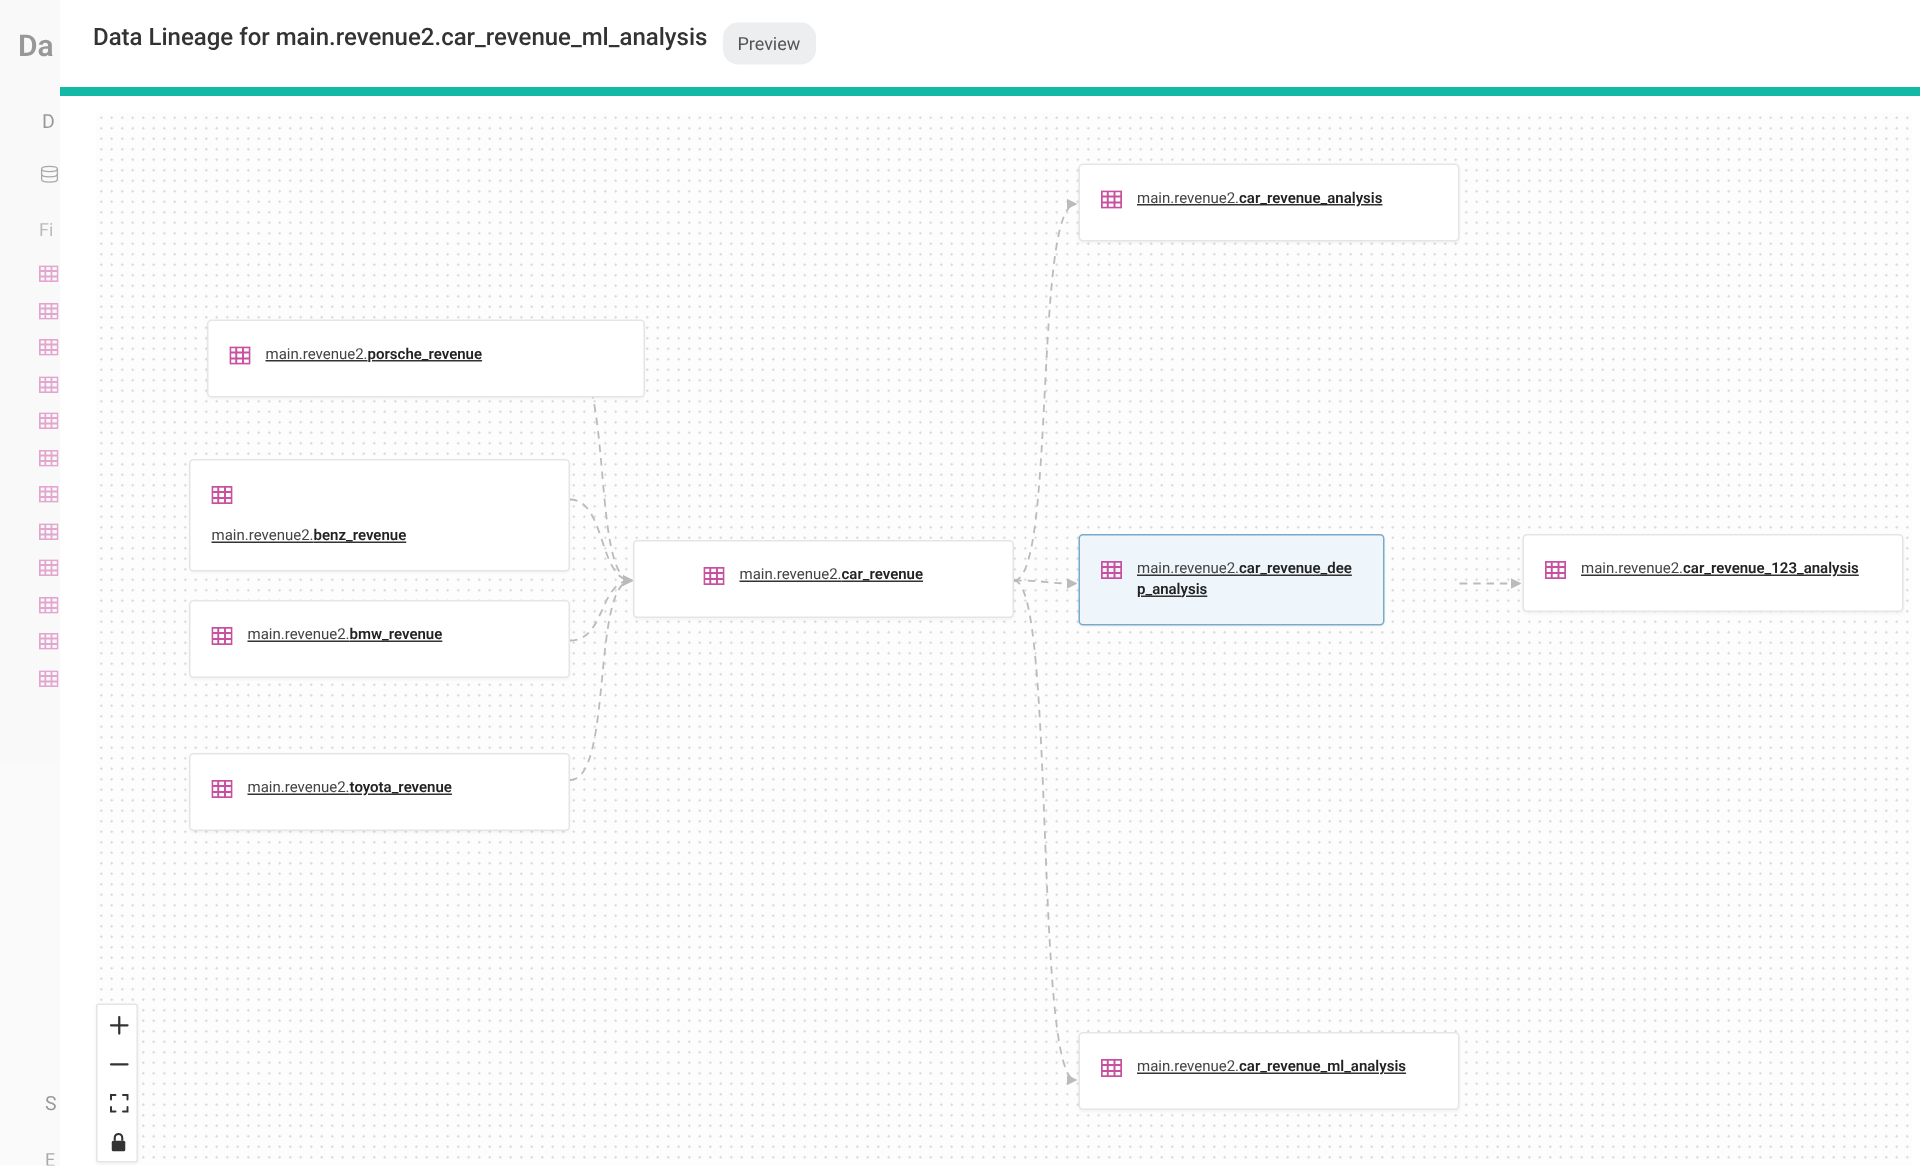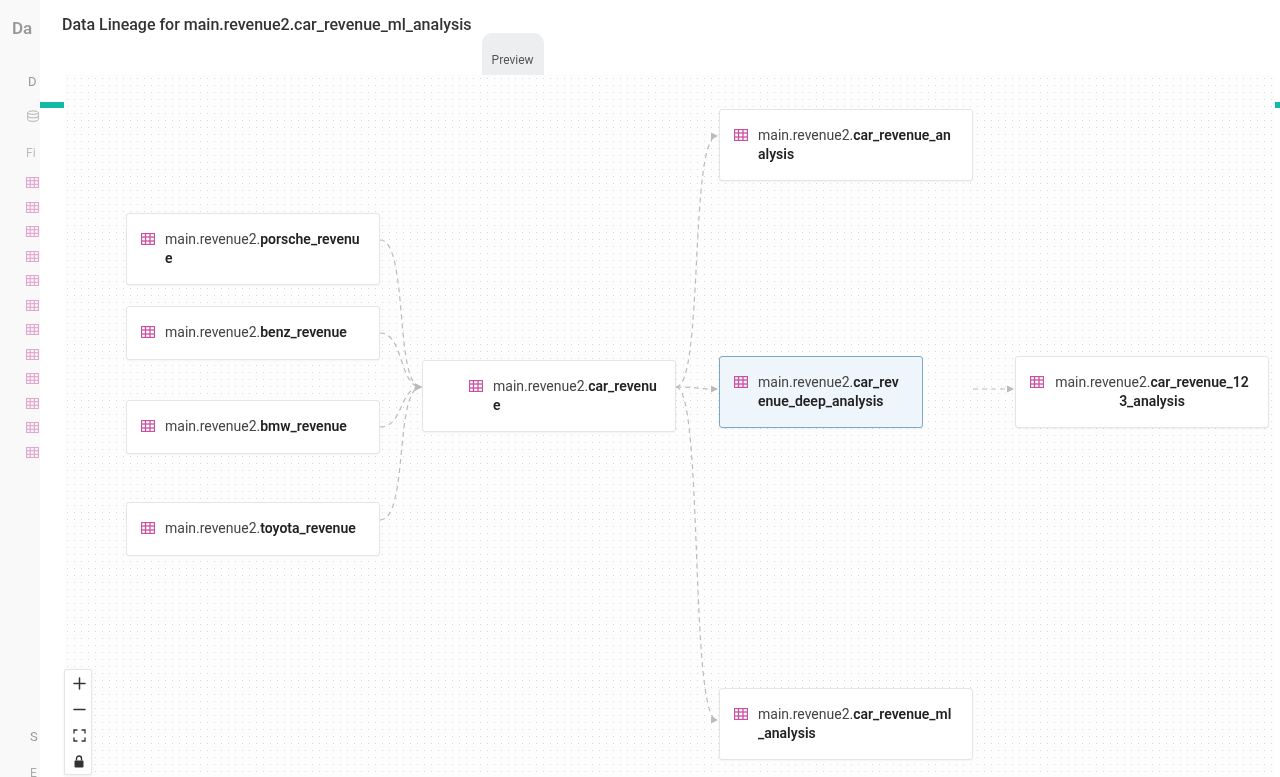--- a/index.html
+++ b/index.html
@@ -22,21 +22,21 @@
       width: 40px;
       height: 100%;
       background: #f5f5f5;
       opacity: 0.5;
       z-index: 0;
     }
     .backdrop-title {
       position: absolute;
       top: 18px;
       left: 12px;
-      font-size: 17px;
+      font-size: 20px;
       font-weight: 600;
       color: #333;
     }
     .backdrop-tab {
       position: absolute;
       top: 74px;
       left: 28px;
       font-size: 13px;
       color: #333;
     }
@@ -99,24 +99,23 @@
     }
     .header-title {
       font-size: 16px;
       color: #333;
       font-weight: 500;
     }
     .badge {
       background: #eceef0;
       color: #555;
       font-size: 12px;
-      padding: 20px 10px;
+      padding: 7px 10px;
       border-radius: 10px;
       font-weight: 400;
-      margin-top: 18px;
     }
     .canvas {
       position: absolute;
       left: 24px;
       top: 75px;
       right: 5px;
       bottom: 0;
       background-image: radial-gradient(circle, #d8d8d8 0.7px, transparent 0.7px);
       background-size: 7px 7px;
       background-color: #fdfdfd;
@@ -124,23 +123,24 @@
     .node {
       position: absolute;
       background: #fff;
       border: 1px solid #e3e5e8;
       border-radius: 3px;
       padding: 16px 18px 16px 14px;
       display: flex;
       align-items: flex-start;
       gap: 10px;
       box-shadow: 0 1px 2px rgba(0,0,0,0.04);
-      font-size: 14px;
+      font-size: 10px;
       color: #333;
       line-height: 1.35;
+      text-decoration: underline;
     }
     .node.selected {
       border-color: #7ba9ca;
       background: #eef5fb;
     }
     .node-icon {
       flex-shrink: 0;
       margin-top: 1px;
     }
     .node-text {
@@ -324,34 +324,34 @@
       <path class="arrow" d="M316 352 C340 352 335 312 357 312" marker-end="url(#arr)"></path>
       <path class="arrow" d="M316 445 C345 445 330 312 357 312" marker-end="url(#arr)"></path>
 
       <path class="arrow" d="M612 312 C640 312 625 61 653 61" marker-end="url(#arr)"></path>
       <path class="arrow" d="M612 312 C635 312 632 314 653 314" marker-end="url(#arr)"></path>
       <path class="arrow" d="M612 312 C640 312 625 645 653 645" marker-end="url(#arr)"></path>
 
       <path class="arrow" d="M909 314 C930 314 928 314 949 314" marker-end="url(#arr)"></path>
     </svg>
 
-    <div class="node" style="left:62px; top:138px; width:254px;">
+    <div class="node" style="left:74px; top:138px; width:292px;">
       <span class="node-icon">
         <svg width="14" height="12" viewBox="0 0 14 12">
             <rect x="0.5" y="0.5" width="13" height="11" class="table-icon-svg"></rect>
             <line x1="0.5" y1="4" x2="13.5" y2="4" class="table-icon-svg"></line>
             <line x1="0.5" y1="8" x2="13.5" y2="8" class="table-icon-svg"></line>
             <line x1="4.5" y1="0.5" x2="4.5" y2="11.5" class="table-icon-svg"></line>
             <line x1="9" y1="0.5" x2="9" y2="11.5" class="table-icon-svg"></line>
           </svg>
       </span>
       <span class="node-text"><span class="prefix">main.revenue2.</span><span class="name">porsche_revenue</span></span>
     </div>
 
-    <div class="node" style="left:62px; top:231px; width:254px;">
+    <div class="node" style="left:62px; top:231px; width:254px;flex-direction:column;">
       <span class="node-icon">
         <svg width="14" height="12" viewBox="0 0 14 12">
             <rect x="0.5" y="0.5" width="13" height="11" class="table-icon-svg"></rect>
             <line x1="0.5" y1="4" x2="13.5" y2="4" class="table-icon-svg"></line>
             <line x1="0.5" y1="8" x2="13.5" y2="8" class="table-icon-svg"></line>
             <line x1="4.5" y1="0.5" x2="4.5" y2="11.5" class="table-icon-svg"></line>
             <line x1="9" y1="0.5" x2="9" y2="11.5" class="table-icon-svg"></line>
           </svg>
       </span>
       <span class="node-text"><span class="prefix">main.revenue2.</span><span class="name">benz_revenue</span></span>

